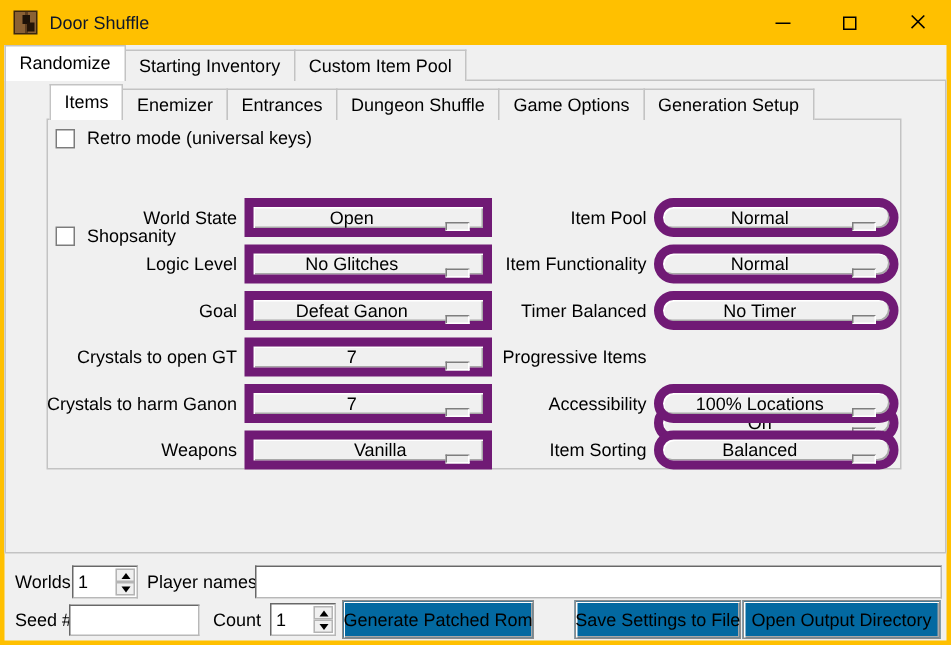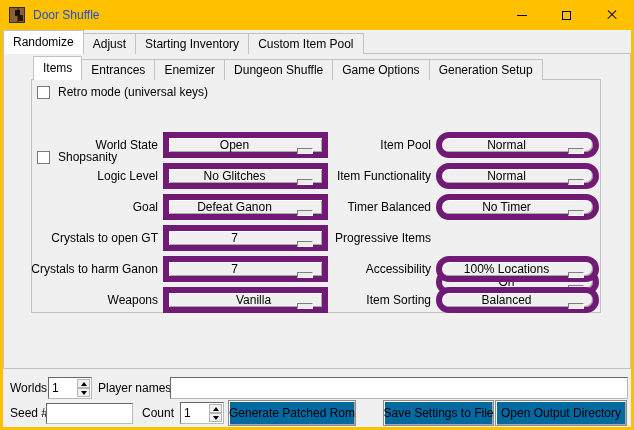--- a/index.html
+++ b/index.html
@@ -5,21 +5,21 @@
   html,body{margin:0;padding:0;}
   body{font-family:"Liberation Sans","DejaVu Sans",sans-serif;font-size:12px;color:#000;background:#888;}
   .window{position:relative;width:634px;height:430px;background:#ffc000;overflow:hidden;}
   
   .titlebar{position:absolute;left:0;top:0;width:634px;height:30px;display:flex;align-items:center;}
   .app-icon{width:16px;height:16px;margin-left:9px;position:relative;
     background:linear-gradient(90deg,#8a6134 0 7px,#5f3f20 7px 9px,#8a6134 9px 16px);
     border:1px solid #3a2712;box-sizing:border-box;}
   .app-icon .knob{position:absolute;left:5px;top:2px;width:5px;height:6px;background:#1d1208;}
   .app-icon .tag{position:absolute;right:1px;bottom:1px;width:5px;height:6px;background:#241507;}
-  .title-text{margin-left:8px;color:#1d4ed8;}
+  .title-text{margin-left:8px;color:#0f172a;}
   .winbtns{margin-left:auto;display:flex;height:30px;}
   .winbtn{width:45px;height:30px;display:flex;align-items:center;justify-content:center;position:relative;}
   .glyph-min{width:10px;height:1px;background:#000;}
   .glyph-max{width:9px;height:9px;border:1px solid #000;box-sizing:border-box;}
   .glyph-close{position:relative;width:12px;height:12px;}
   .glyph-close i{position:absolute;left:0;top:5px;width:12px;height:1.2px;background:#000;display:block;}
   .glyph-close i:first-child{transform:rotate(45deg);}
   .glyph-close i:last-child{transform:rotate(-45deg);}
   
   .client{position:absolute;left:3px;top:30px;width:628px;height:397px;background:#f0f0f0;}
@@ -84,31 +84,30 @@
             <i></i>
           </div>
         </div>
     </div>
   </div>
 
   <div class="client" style="background: rgb(240, 240, 240);">
 
     <div class="tabrow main-tabrow">
       <div class="tab active">Randomize</div>
-      <div class="tab">Adjust</div>
       <div class="tab">Starting Inventory</div>
       <div class="tab">Custom Item Pool</div>
     </div>
 
     <div class="outer-frame"></div>
 
     <div class="tabrow sub-tabrow">
       <div class="tab active">Items</div>
+      <div class="tab">Enemizer</div>
       <div class="tab">Entrances</div>
-      <div class="tab">Enemizer</div>
       <div class="tab">Dungeon Shuffle</div>
       <div class="tab">Game Options</div>
       <div class="tab">Generation Setup</div>
     </div>
 
     <div class="inner-frame">
 
       <div class="chkrow" style="top:5px;">
         <div class="chkbox"></div>
         <div class="chklabel">Retro mode (universal keys)</div>

